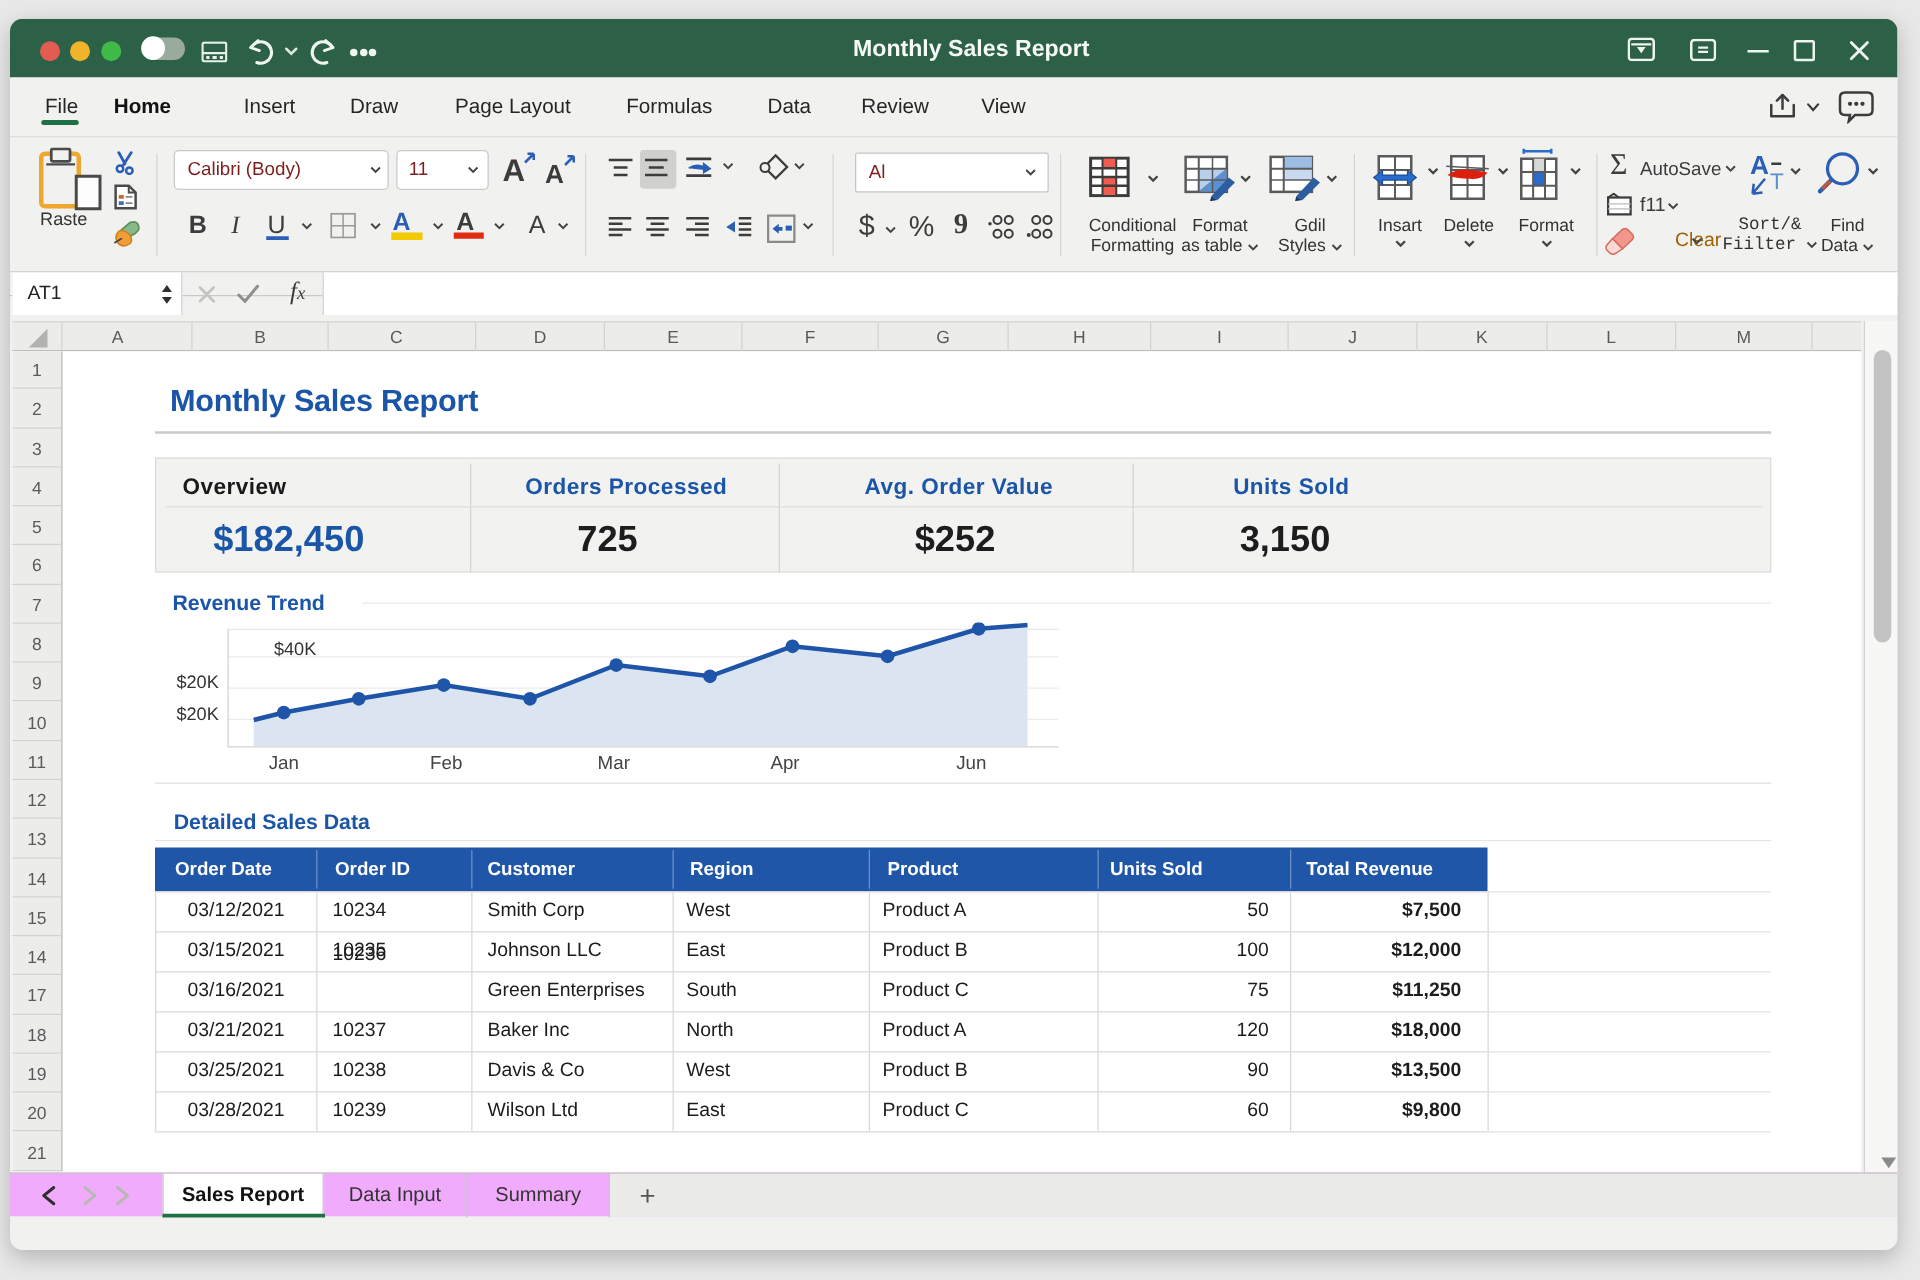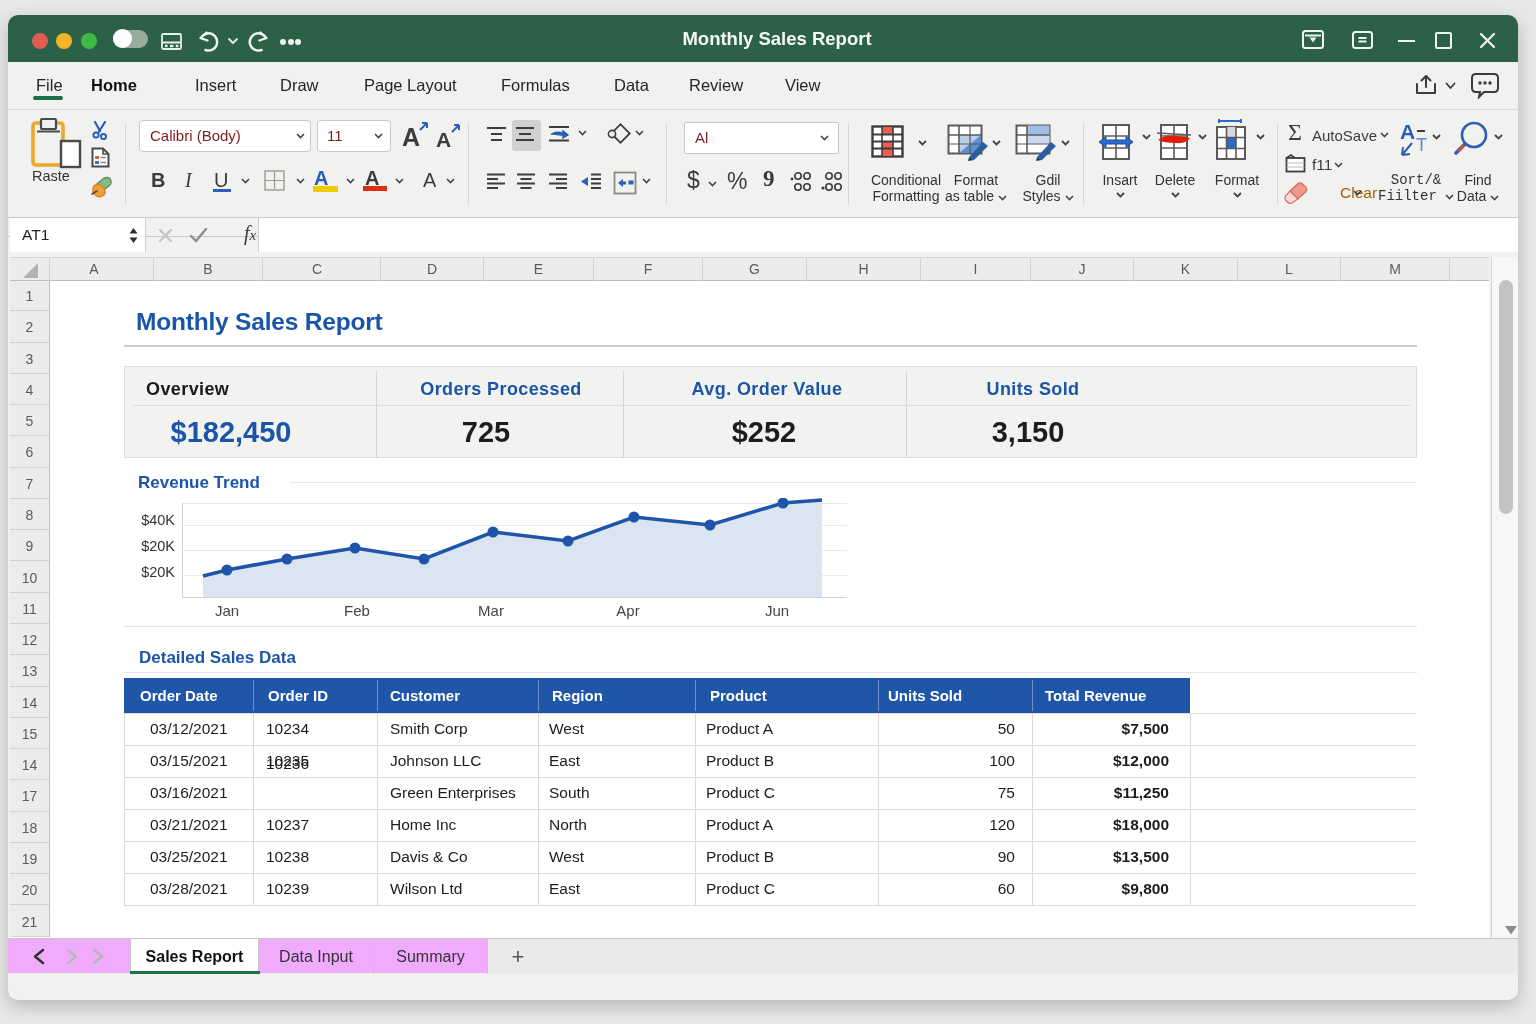--- a/index.html
+++ b/index.html
@@ -438,21 +438,21 @@
     <svg class="abs" style="left:120px;top:9px;" width="11" height="17" viewBox="0 0 11 17">
       <path d="M 5.5 1 L 9.5 6.5 L 1.5 6.5 Z" fill="#2e2e2e"></path>
       <path d="M 5.5 16 L 9.5 10.5 L 1.5 10.5 Z" fill="#2e2e2e"></path>
     </svg>
     <svg class="abs" style="left:149px;top:9px;" width="17" height="17" viewBox="0 0 17 17">
       <path d="M 3 3 L 14 14 M 14 3 L 3 14" stroke="#c4c4c2" stroke-width="2.2" stroke-linecap="round"></path>
     </svg>
     <svg class="abs" style="left:181px;top:9px;" width="19" height="16" viewBox="0 0 19 16">
       <path d="M 2 9 L 7 14 L 17 2" stroke="#8e8e8c" stroke-width="2.4" fill="none" stroke-linecap="round"></path>
     </svg>
-    <div class="abs" style="left:224px;top:4px;font-size:20px;font-style:italic;color:#3a3a3a;font-family:'Liberation Serif',serif;margin-left:12px;">f<span style="font-size:15px;">x</span></div>
+    <div class="abs" style="left:224px;top:4px;font-size:20px;font-style:italic;color:#3a3a3a;font-family:'Liberation Serif',serif;">f<span style="font-size:15px;">x</span></div>
     <div class="abs" style="left:250px;top:0;width:1260px;height:34px;background:#fff;border-left:1px solid #cfcfcd;"></div>
   </div>
   <div id="colhead">
     <div class="colcell" style="left:0;width:40px;"><svg width="18" height="17" viewBox="0 0 18 17" style="margin-top:4px;">
           <path d="M 17 1 L 17 16 L 2 16 Z" fill="#b2b2b0"></path>
         </svg></div>
     <div class="colcell" style="left:40px;width:104px;text-indent:-15px;">A</div>
     <div class="colcell" style="left:144px;width:109px;">B</div>
     <div class="colcell" style="left:253px;width:118px;text-indent:-9px;">C</div>
     <div class="colcell" style="left:371px;width:103px;">D</div>
@@ -519,21 +519,21 @@
       <div class="abs" style="left:1180px;top:592px;width:227px;height:1px;background:#e2e2e0;"></div>
       <div class="abs" style="left:1180px;top:624px;width:227px;height:1px;background:#e2e2e0;"></div>
       <div class="abs blue" style="left:128px;top:192px;font-size:17px;font-weight:bold;">Revenue Trend</div>
 
       <div class="abs" style="left:172px;top:222px;width:665px;height:1px;background:#e7e7e5;"></div>
       <div class="abs" style="left:172px;top:244px;width:665px;height:1px;background:#ebebe9;"></div>
       <div class="abs" style="left:172px;top:269px;width:665px;height:1px;background:#ebebe9;"></div>
       <div class="abs" style="left:172px;top:294px;width:665px;height:1px;background:#ebebe9;"></div>
       <div class="abs" style="left:172px;top:222px;width:1px;height:95px;background:#d2d2d0;"></div>
       <div class="abs" style="left:172px;top:316px;width:665px;height:1px;background:#d2d2d0;"></div>
-      <div class="abs" style="right:1314px;top:231px;width:60px;text-align:right;font-size:14.5px;color:#333;">$40K</div>
+      <div class="abs" style="right:1236px;top:231px;width:60px;text-align:right;font-size:14.5px;color:#333;">$40K</div>
       <div class="abs" style="right:1314px;top:257px;width:60px;text-align:right;font-size:14.5px;color:#333;">$20K</div>
       <div class="abs" style="right:1314px;top:283px;width:60px;text-align:right;font-size:14.5px;color:#333;">$20K</div>
       <svg class="abs" style="left:172px;top:217px;" width="665" height="99" viewBox="0 0 665 99">
         <polygon points="21,78 45,72 105,61 173,50 242,61 311,34 386,43 452,19 528,27 601,5 640,2 640,99 21,99" fill="#dbe5f2"></polygon>
         <polyline points="21,78 45,72 105,61 173,50 242,61 311,34 386,43 452,19 528,27 601,5 640,2" fill="none" stroke="#1f55a8" stroke-width="3.6"></polyline>
         <circle cx="45" cy="72" r="5.5" fill="#1f55a8"></circle>
           <circle cx="105" cy="61" r="5.5" fill="#1f55a8"></circle>
           <circle cx="173" cy="50" r="5.5" fill="#1f55a8"></circle>
           <circle cx="242" cy="61" r="5.5" fill="#1f55a8"></circle>
           <circle cx="311" cy="34" r="5.5" fill="#1f55a8"></circle>
@@ -595,21 +595,21 @@
       <div class="tcell" style="left:1039px;top:464px;width:120px;text-align:right;font-weight:bold;">$12,000</div>
       <div class="tcell" style="left:140px;top:496px;">03/16/2021</div>
       <div class="tcell" style="left:256px;top:467px;">10236</div>
       <div class="tcell" style="left:380px;top:496px;">Green Enterprises</div>
       <div class="tcell" style="left:539px;top:496px;">South</div>
       <div class="tcell" style="left:696px;top:496px;">Product C</div>
       <div class="tcell" style="left:905px;top:496px;width:100px;text-align:right;">75</div>
       <div class="tcell" style="left:1039px;top:496px;width:120px;text-align:right;font-weight:bold;">$11,250</div>
       <div class="tcell" style="left:140px;top:528px;">03/21/2021</div>
       <div class="tcell" style="left:256px;top:528px;">10237</div>
-      <div class="tcell" style="left:380px;top:528px;">Home Inc</div>
+      <div class="tcell" style="left:380px;top:528px;">Baker Inc</div>
       <div class="tcell" style="left:539px;top:528px;">North</div>
       <div class="tcell" style="left:696px;top:528px;">Product A</div>
       <div class="tcell" style="left:905px;top:528px;width:100px;text-align:right;">120</div>
       <div class="tcell" style="left:1039px;top:528px;width:120px;text-align:right;font-weight:bold;">$18,000</div>
       <div class="tcell" style="left:140px;top:560px;">03/25/2021</div>
       <div class="tcell" style="left:256px;top:560px;">10238</div>
       <div class="tcell" style="left:380px;top:560px;">Davis &amp; Co</div>
       <div class="tcell" style="left:539px;top:560px;">West</div>
       <div class="tcell" style="left:696px;top:560px;">Product B</div>
       <div class="tcell" style="left:905px;top:560px;width:100px;text-align:right;">90</div>

